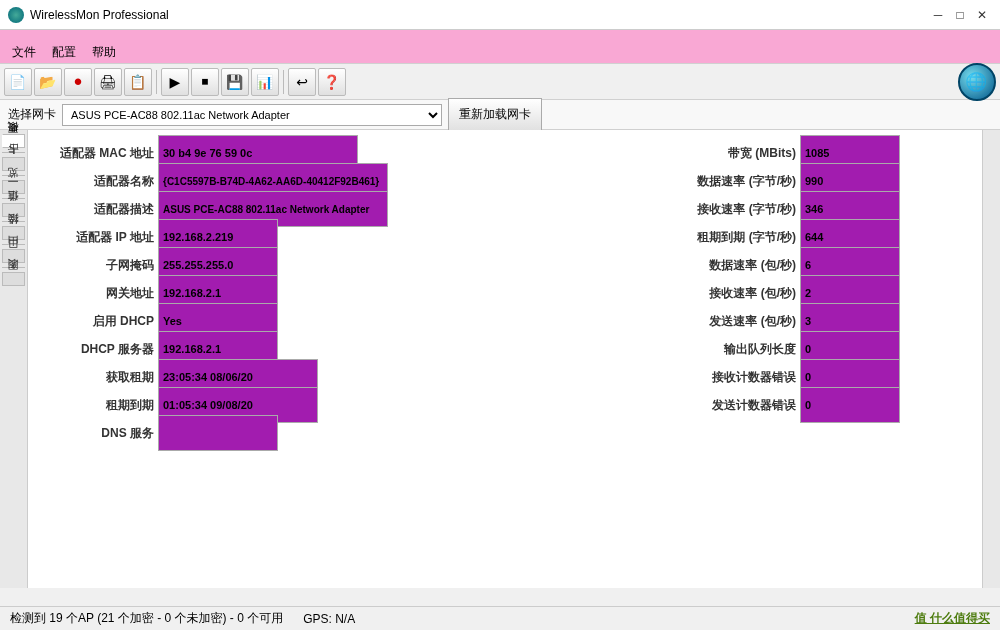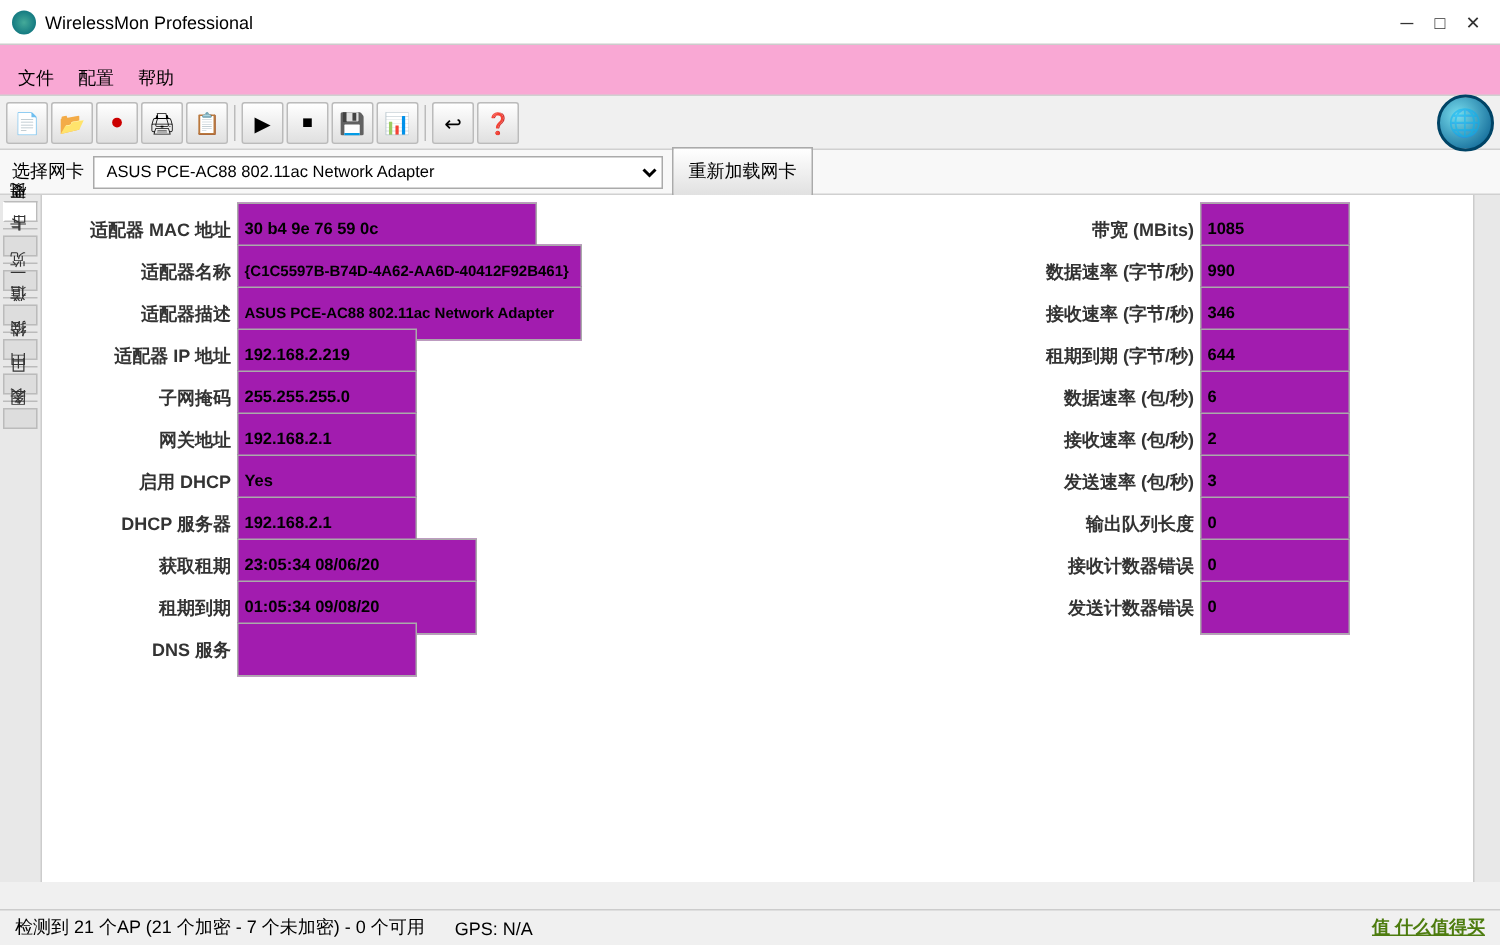--- a/index.html
+++ b/index.html
@@ -422,16 +422,16 @@
         </div>
 
       </div>
     </div>
   </div>
 
   <div class="right-panel" style="width:18px;"></div>
 </div>
 
 <div class="status-bar">
-  <span>检测到 21 个AP (21 个加密 - 7 个未加密) - 0 个可用</span>
+  <span>检测到 19 个AP (21 个加密 - 0 个未加密) - 0 个可用</span>
   <span>GPS: N/A</span>
   <span class="status-right">值 什么值得买</span>
 </div>
 
 </body></html>

